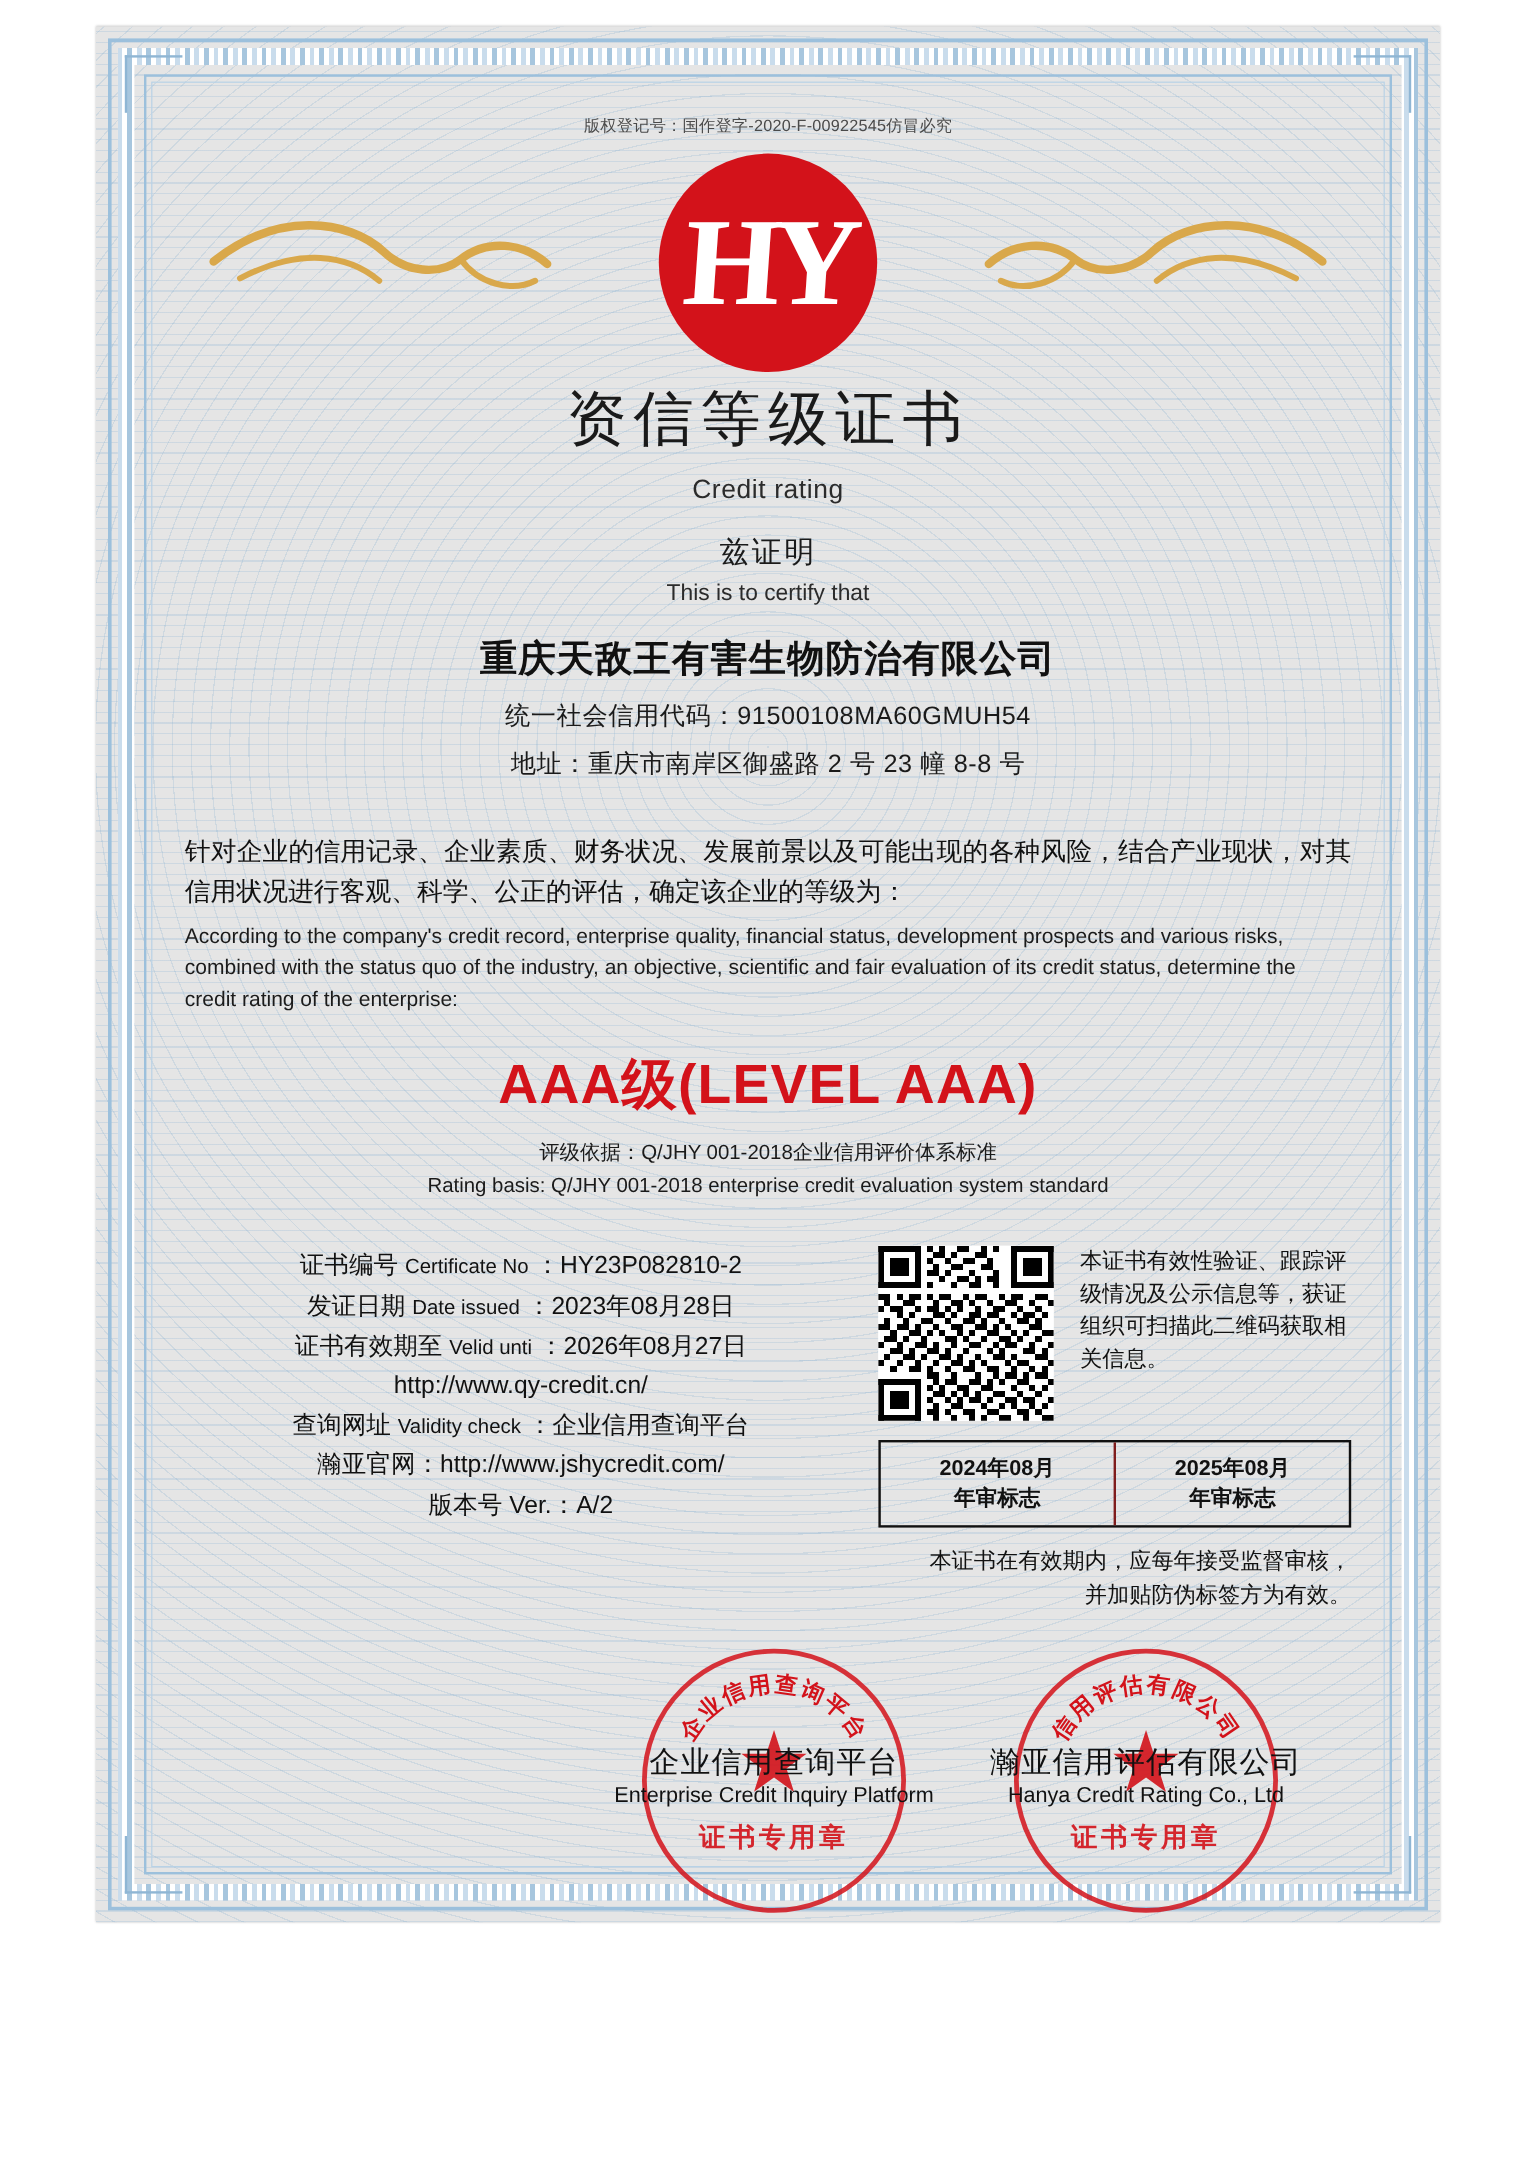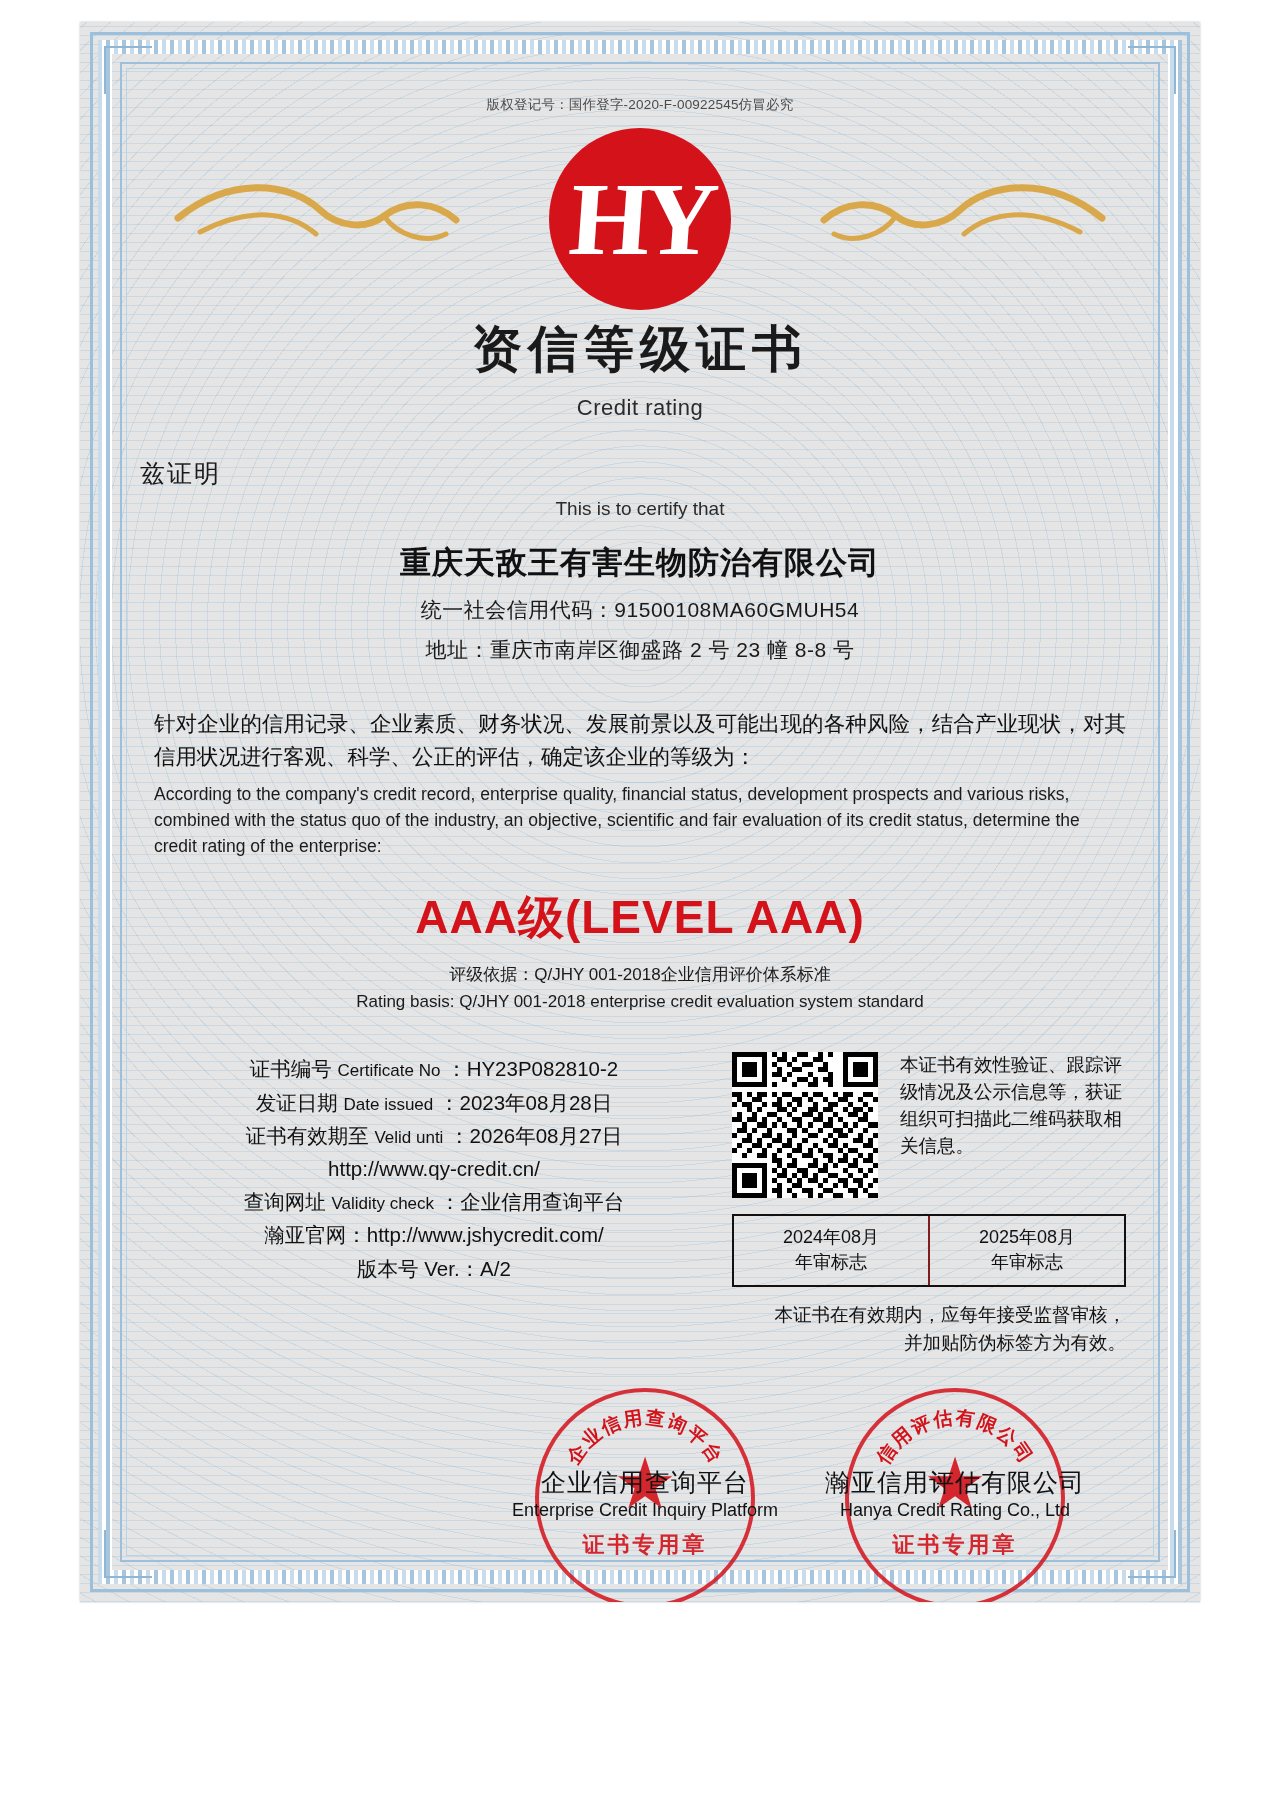--- a/index.html
+++ b/index.html
@@ -150,34 +150,35 @@
     transform: skewX(-4deg);
   }
 
   
   .title-cn {
     text-align: center;
     font-size: 50px;
     letter-spacing: 6px;
     color: #1a1a1a;
     font-family: "Liberation Serif", serif;
-    font-weight: bold;
+    font-weight: normal;
     margin-top: 6px;
   }
   .title-en {
     text-align: center;
     font-size: 22px;
     color: #2b2b2b;
     margin-top: 12px;
     letter-spacing: .5px;
   }
   .certify-cn {
+    text-align: center;
     font-size: 25px;
     color: #1a1a1a;
-    margin-top: 36px;
+    margin-top: 22px;
     letter-spacing: 2px;
   }
   .certify-en {
     text-align: center;
     font-size: 19px;
     color: #2b2b2b;
     margin-top: 8px;
   }
   .company-name {
     text-align: center;
@@ -271,20 +272,21 @@
   .qr-note {
     font-size: 18.5px;
     line-height: 1.45;
     color: #111;
   }
   .seal-boxes {
     display: flex;
     gap: 0;
     margin-top: 16px;
     border: 2px solid #111;
+    font-weight: bold;
   }
   .seal-box {
     flex: 1;
     text-align: center;
     padding: 9px 4px 11px 4px;
     font-size: 18px;
     color: #111;
     line-height: 1.35;
   }
   .seal-box + .seal-box { border-left: 2px solid #7f1d1d; }

